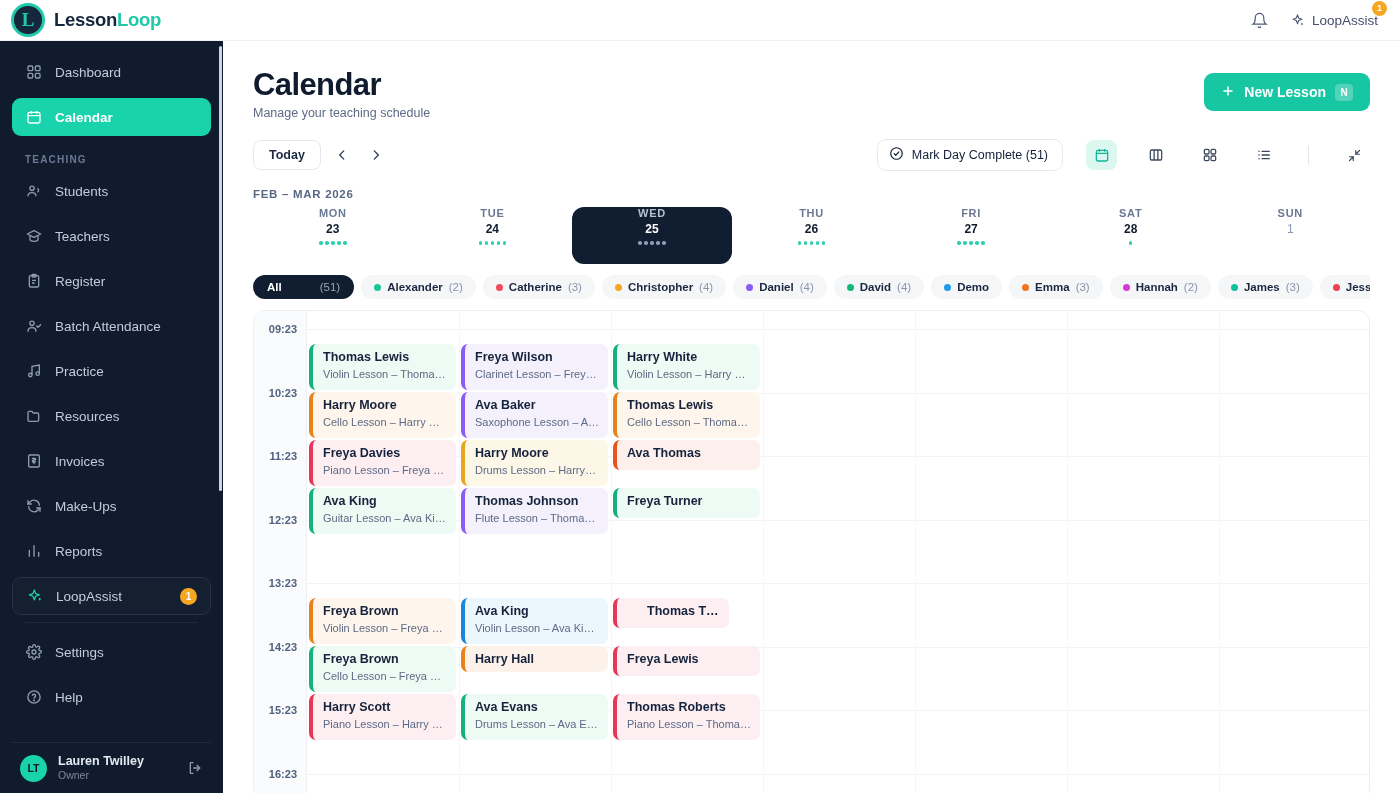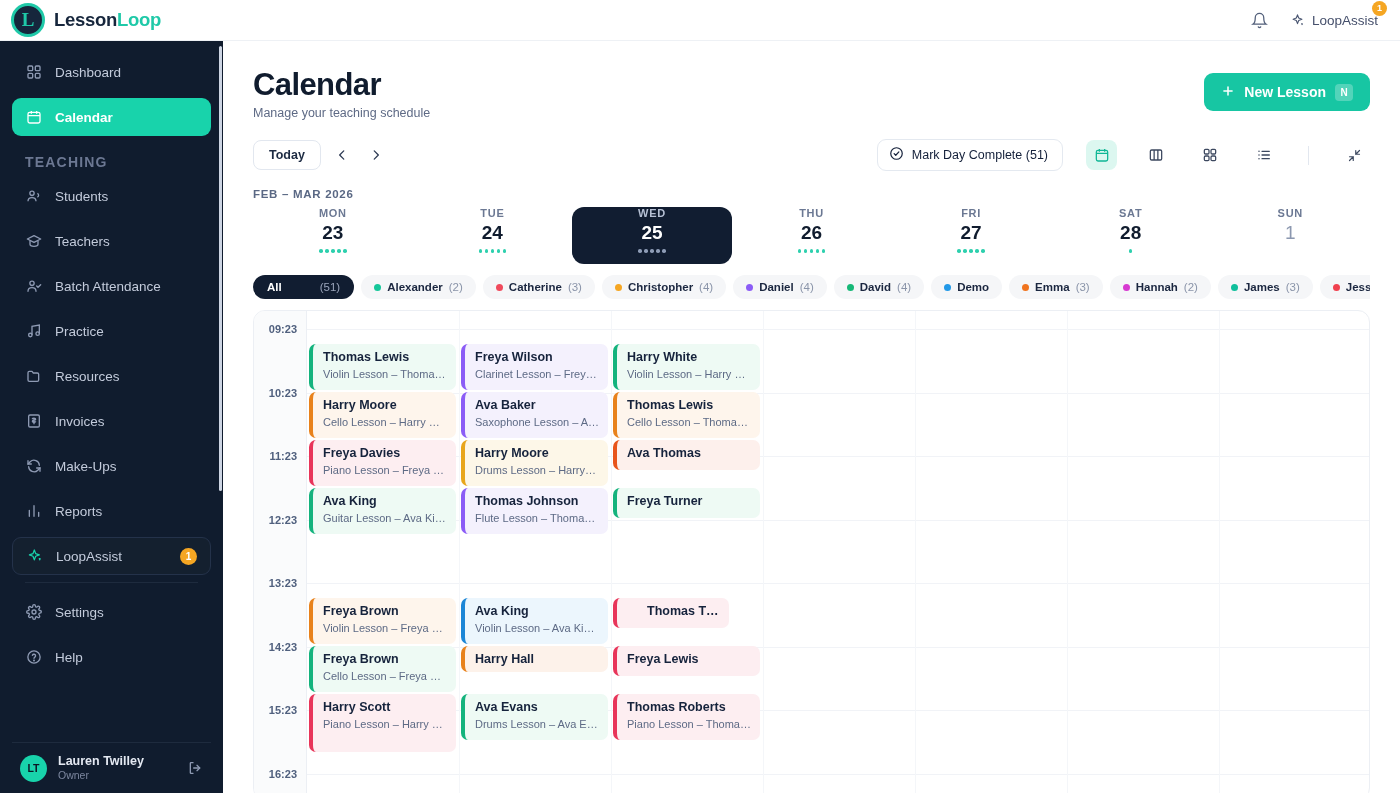--- a/index.html
+++ b/index.html
@@ -62,21 +62,21 @@
   .nav-item {
     display: flex; align-items: center; gap: 13px;
     height: 38px; padding: 0 13px; border-radius: 9px;
     color: #c3cbdb; font-size: 13.5px; font-weight: 500;
     margin-bottom: 7px; cursor: pointer;
   }
   .nav-item .ico { width: 17px; height: 17px; flex: 0 0 17px; display: flex; align-items: center; justify-content: center; color: #8e9ab3; }
   .nav-item.active { background: #18d3ab; color: #ffffff; font-weight: 600; }
   .nav-item.active .ico { color: #ffffff; }
   .nav-section {
-    font-size: 14px; letter-spacing: 1.2px; color: #6c7893;
+    font-size: 10px; letter-spacing: 1.2px; color: #6c7893;
     font-weight: 600; padding: 11px 13px 7px 13px;
   }
   .nav-item.loopassist {
     border: 1px solid #24324a; background: #14202f;
   }
   .nav-item.loopassist .ico { color: #18d3ab; }
   .nav-badge {
     margin-left: auto; width: 17px; height: 17px; border-radius: 50%;
     background: #f5a623; color: #fff; font-size: 10px; font-weight: 700;
     display: flex; align-items: center; justify-content: center;
@@ -155,21 +155,21 @@
     font-weight: 600; margin-top: 17px;
   }
 
   
   .days { display: flex; margin-top: 7px; height: 57px; }
   .day {
     flex: 1; display: flex; flex-direction: column; align-items: center;
     justify-content: flex-start; border-radius: 12px; cursor: pointer;
   }
   .day .dow { font-size: 11px; letter-spacing: .7px; color: #6b7893; font-weight: 600; }
-  .day .dnum { font-size: 19px; font-weight: 700; color: #101c2e; margin-top: 3px; }
+  .day .dnum { font-size: 12px; font-weight: 700; color: #101c2e; margin-top: 3px; }
   .day .pips { display: flex; gap: 2.5px; margin-top: 5px; height: 4px; }
   .day .pips i { width: 3.5px; height: 3.5px; border-radius: 50%; background: #2ed0ae; display: block; }
   .day.today { background: #111d31; }
   .day.today .dow { color: #b6c0d4; }
   .day.today .dnum { color: #ffffff; }
   .day.today .pips i { background: #8e9cb6; }
   .day.muted .dnum { color: #8c98b0; font-weight: 500; }
 
   
   .chips { display: flex; gap: 7px; margin-top: 11px; height: 24px; overflow: hidden; }
@@ -292,20 +292,30 @@
       <div class="nav-item">
         <span class="ico">
           <svg width="16" height="16" viewBox="0 0 24 24" fill="none" stroke="currentColor" stroke-width="2" stroke-linejoin="round">
               <path d="M2 9l10-5 10 5-10 5z"></path>
               <path d="M6 11.5V17c0 1.7 2.7 3 6 3s6-1.3 6-3v-5.5"></path>
             </svg>
         </span>
         <span>Teachers</span>
       </div>
 
+      <div class="nav-item">
+        <span class="ico">
+          <svg width="16" height="16" viewBox="0 0 24 24" fill="none" stroke="currentColor" stroke-width="2">
+              <rect x="5" y="4" width="14" height="17" rx="2"></rect>
+              <rect x="9" y="2" width="6" height="4" rx="1.2"></rect>
+              <path d="M9 11h6M9 15h4"></path>
+            </svg>
+        </span>
+        <span>Register</span>
+      </div>
 
       <div class="nav-item">
         <span class="ico">
           <svg width="16" height="16" viewBox="0 0 24 24" fill="none" stroke="currentColor" stroke-width="2" stroke-linecap="round">
               <circle cx="9" cy="8" r="3.2"></circle>
               <path d="M3 20c0-3.3 2.7-5.5 6-5.5s6 2.2 6 5.5"></path>
               <path d="M16 12l2 2 4-4"></path>
             </svg>
         </span>
         <span>Batch Attendance</span>
@@ -663,21 +673,21 @@
             <div class="edesc">Guitar Lesson – Ava King · Riverside Secondary …</div>
           </div>
           <div class="ev" style="left: 2px; width: 147px; top: 287px; height: 46px; background: rgb(254, 245, 236); border-left-color: rgb(232, 130, 28);">
             <div class="ename">Freya Brown</div>
             <div class="edesc">Violin Lesson – Freya Brown · St Mary's Academy</div>
           </div>
           <div class="ev" style="left: 2px; width: 147px; top: 335px; height: 46px; background: rgb(238, 250, 244); border-left-color: rgb(20, 179, 125);">
             <div class="ename">Freya Brown</div>
             <div class="edesc">Cello Lesson – Freya Brown · Briarwood College</div>
           </div>
-          <div class="ev" style="left: 2px; width: 147px; top: 383px; height: 58px; background: rgb(253, 238, 241); border-left-color: rgb(232, 53, 90);">
+          <div class="ev" style="left: 2px; width: 147px; top: 383px; height: 46px; background: rgb(253, 238, 241); border-left-color: rgb(232, 53, 90);">
             <div class="ename">Harry Scott</div>
             <div class="edesc">Piano Lesson – Harry Scott · Riverside Secondar…</div>
           </div>
           <div class="ev" style="left: 154px; width: 147px; top: 33px; height: 46px; background: rgb(244, 241, 253); border-left-color: rgb(139, 92, 246);">
             <div class="ename">Freya Wilson</div>
             <div class="edesc">Clarinet Lesson – Freya Wilson · Elmhurst Comm…</div>
           </div>
           <div class="ev" style="left: 154px; width: 147px; top: 81px; height: 46px; background: rgb(244, 241, 253); border-left-color: rgb(139, 92, 246);">
             <div class="ename">Ava Baker</div>
             <div class="edesc">Saxophone Lesson – Ava Baker · Kingsgate Gram…</div>

